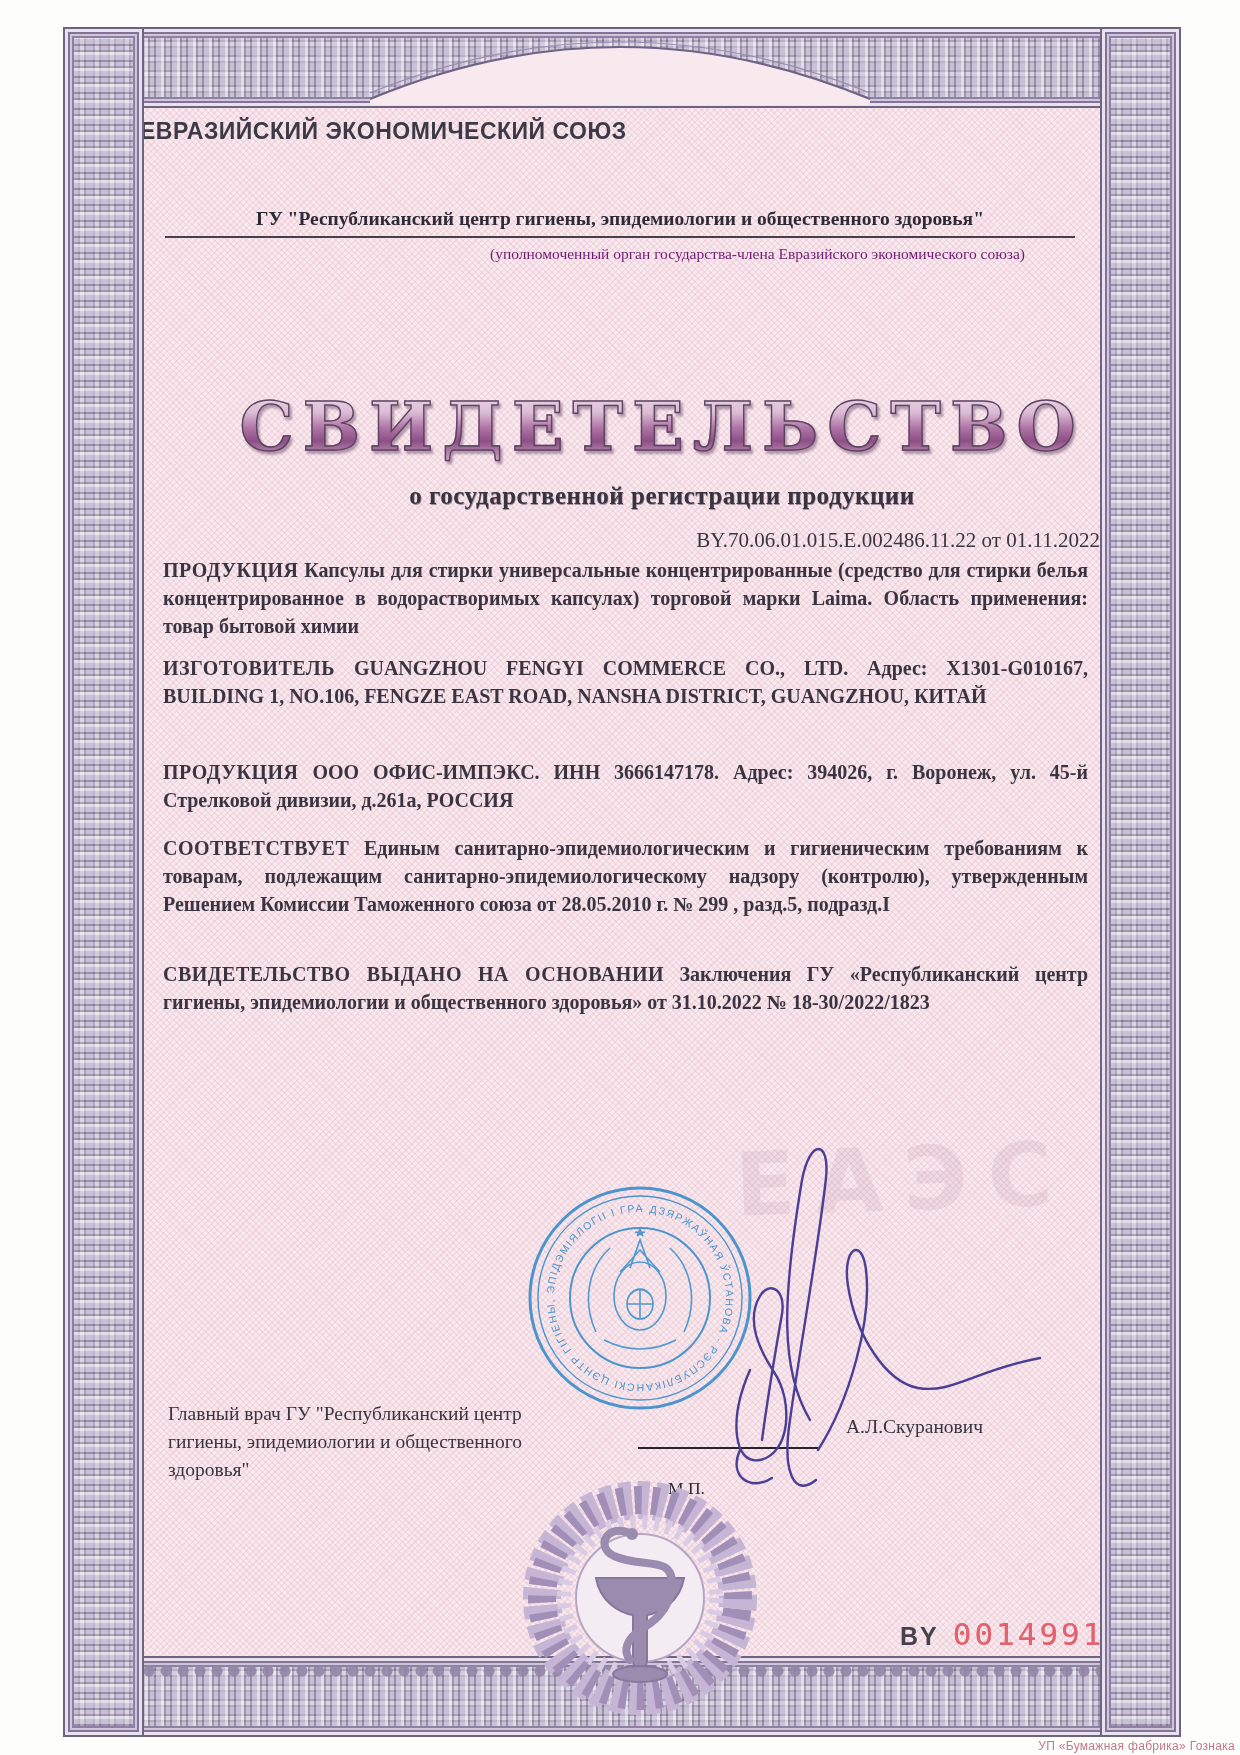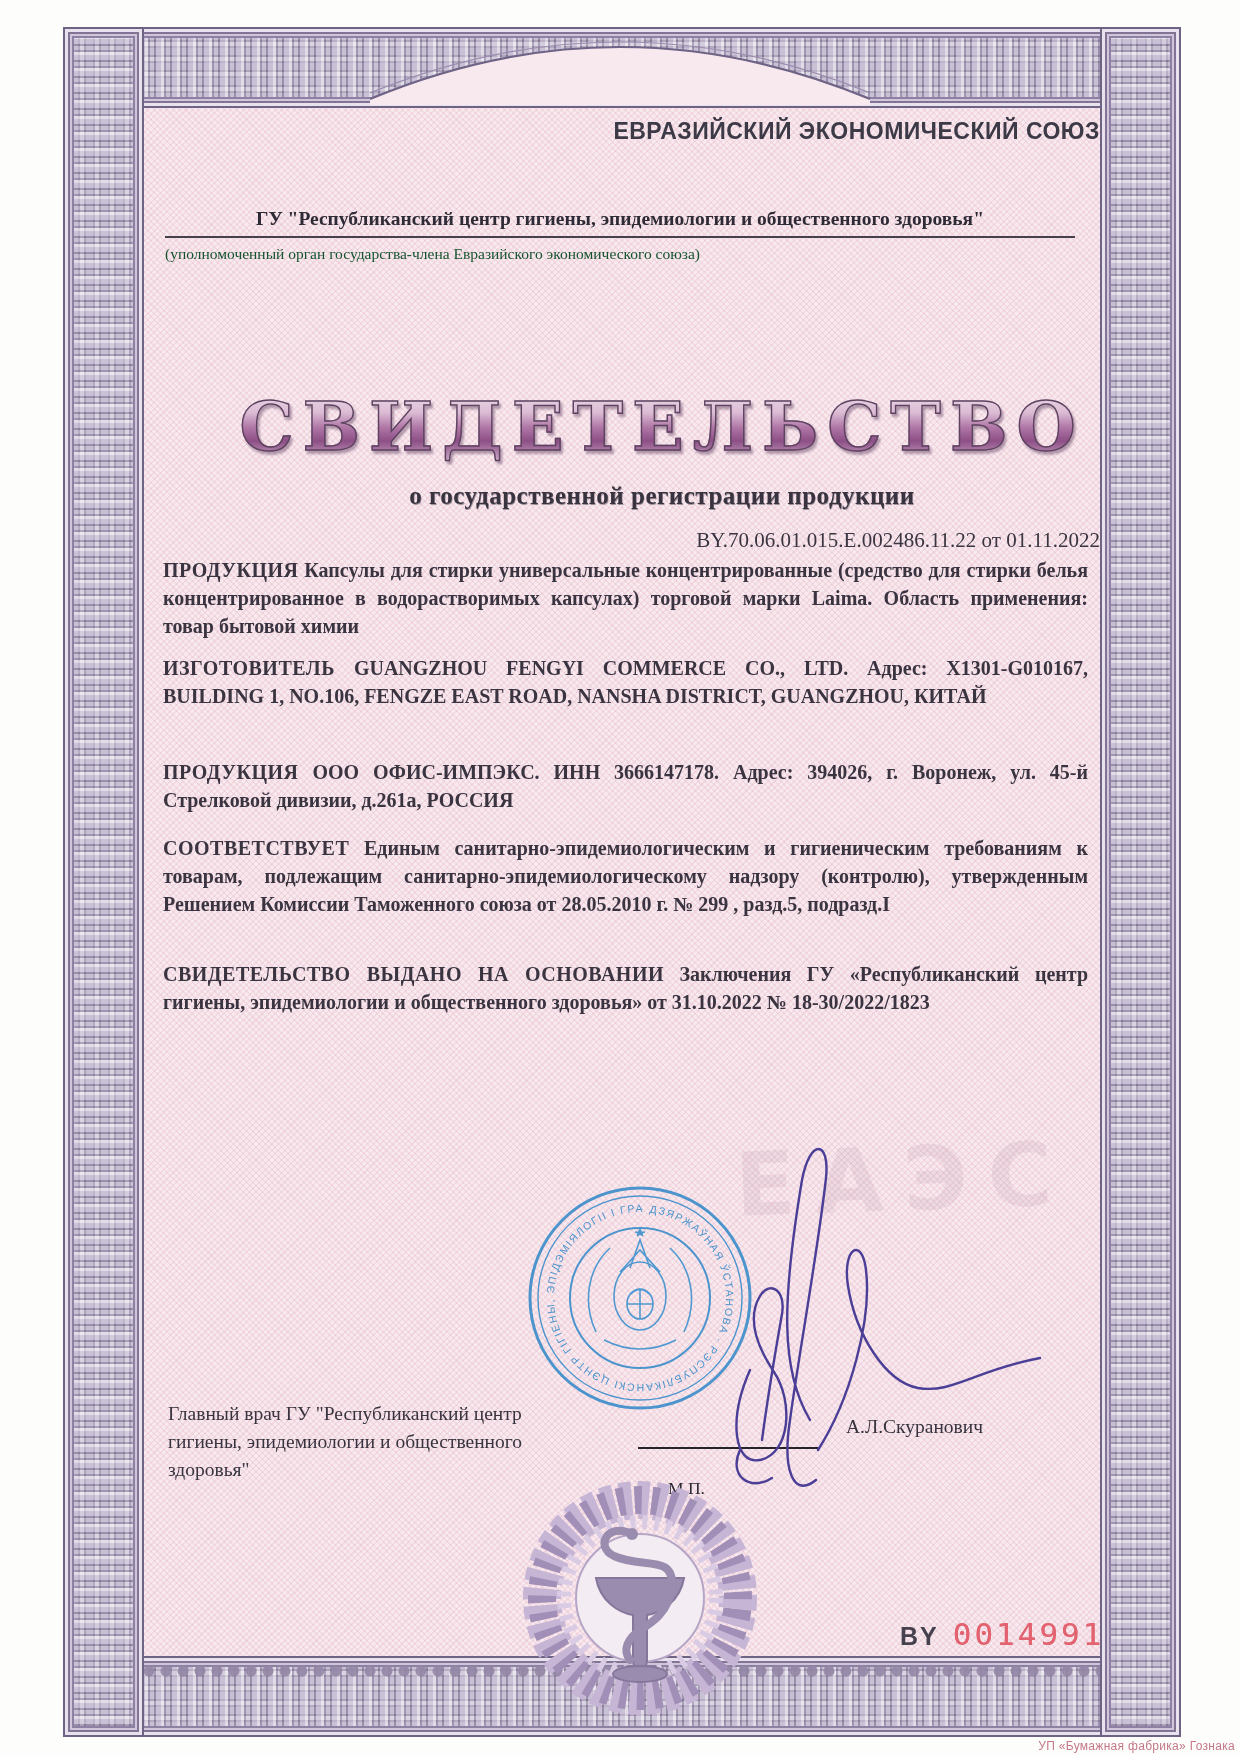--- a/index.html
+++ b/index.html
@@ -31,27 +31,27 @@
     background-color:#f8e9ef;
     background-image:
       repeating-linear-gradient(45deg, rgba(219,157,177,.20) 0 1.5px, transparent 1.5px 4.5px),
       repeating-linear-gradient(135deg, rgba(219,157,177,.20) 0 1.5px, transparent 1.5px 4.5px);}
 
   
   #arch{position:absolute;left:370px;top:25px;z-index:6;}
 
   .abs{position:absolute;}
 
-  #union-header{left:140px;top:118px;width:960px;text-align:right;z-index:3;
+  #union-header{left:140px;top:118px;width:960px;text-align:left;z-index:3;
     font-family:"Liberation Sans",sans-serif;font-weight:bold;font-size:23px;letter-spacing:.5px;color:#3c3a46;}
 
   #authority-wrap{left:165px;top:208px;width:910px;text-align:center;z-index:3;
     border-bottom:2px solid #45404c;padding-bottom:6px;}
   #authority-name{font-weight:bold;font-size:19.5px;color:#2f2b36;}
-  #authority-note{left:165px;top:245px;width:860px;text-align:left;z-index:3;font-size:15.5px;color:#14532d;}
+  #authority-note{left:165px;top:245px;width:860px;text-align:right;z-index:3;font-size:15.5px;color:#701a75;}
 
   #doc-title{left:140px;top:392px;width:1044px;text-align:center;z-index:3;
     font-family:"DejaVu Serif",serif;font-weight:bold;font-size:68px;letter-spacing:9px;line-height:1;
     background:linear-gradient(180deg,#ecd9e6 0%,#dcbcd5 30%,#b077a6 52%,#8d4f86 72%,#c9a5c3 100%);
     -webkit-background-clip:text;background-clip:text;color:transparent;
     -webkit-text-stroke:1.4px #5d4360;
     filter:drop-shadow(2.5px 3px 1.2px rgba(96,61,96,.45));}
   #doc-subtitle{left:140px;top:482px;width:1044px;text-align:center;z-index:3;
     font-weight:bold;font-size:25px;color:#38333e;letter-spacing:.5px;
     text-shadow:.6px .6px 0 rgba(90,84,100,.55);}

